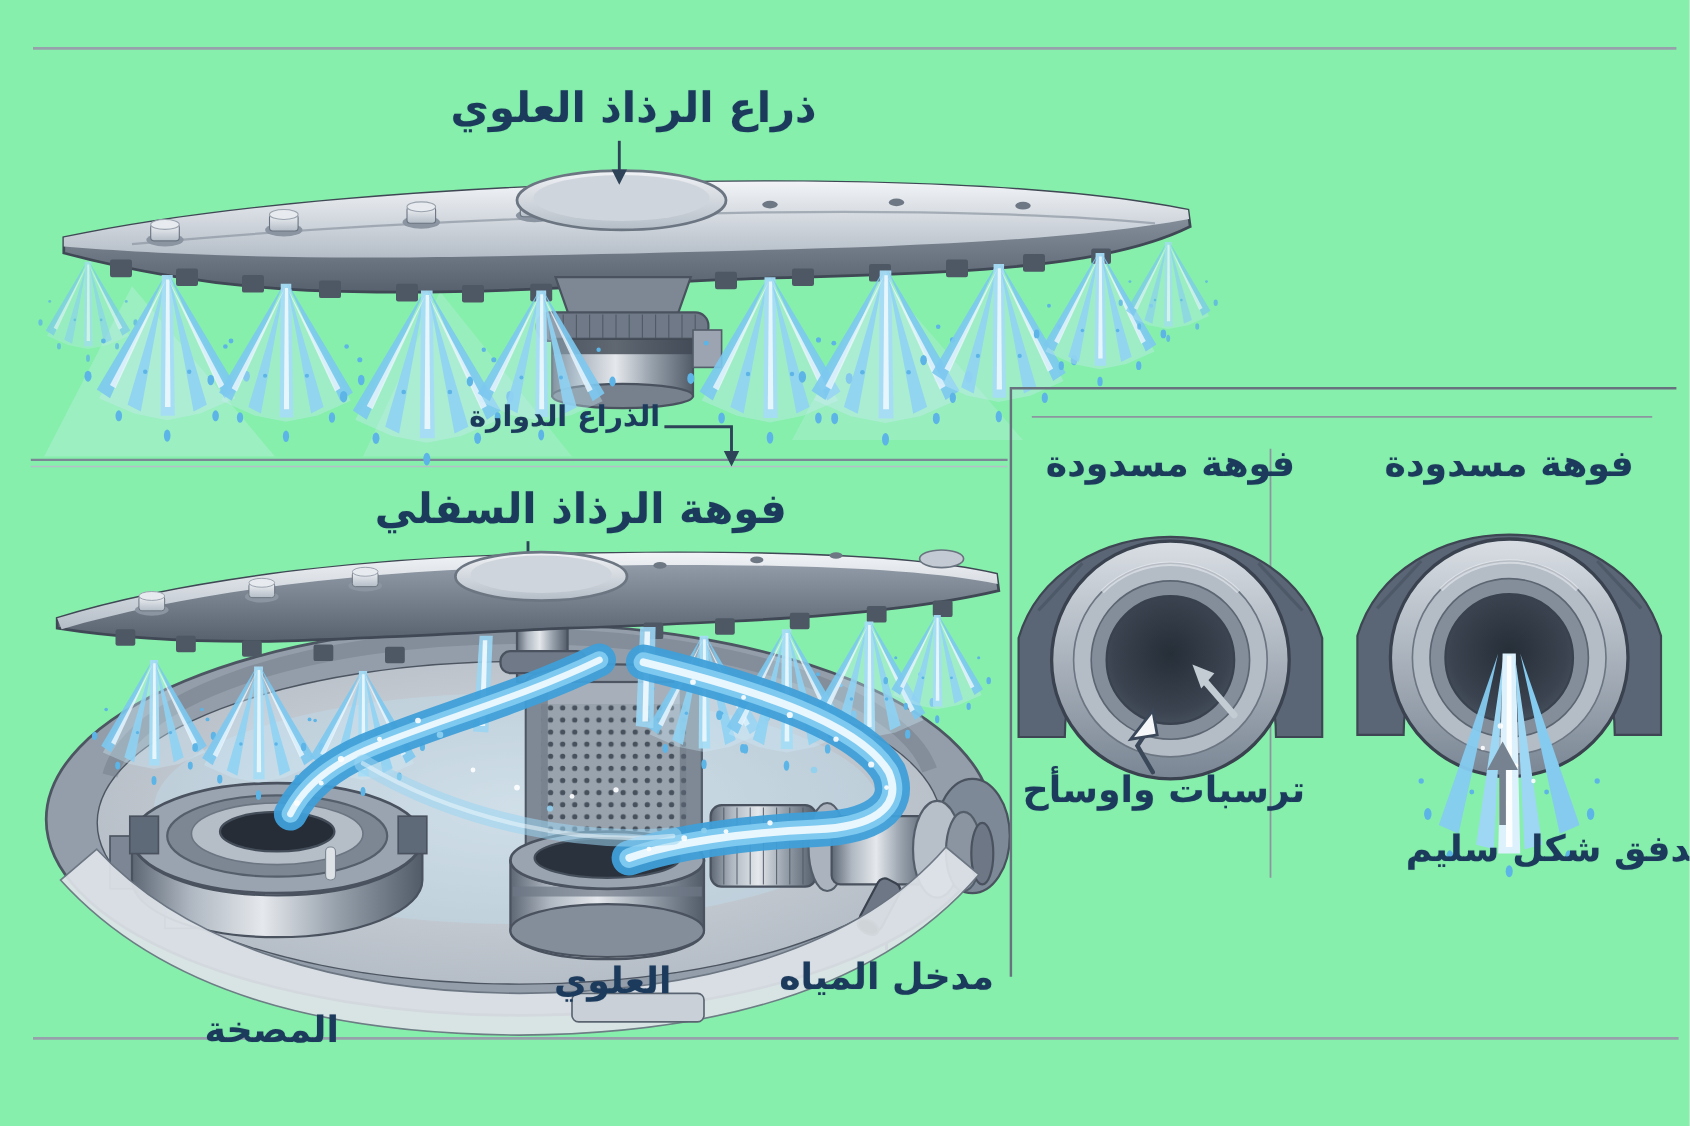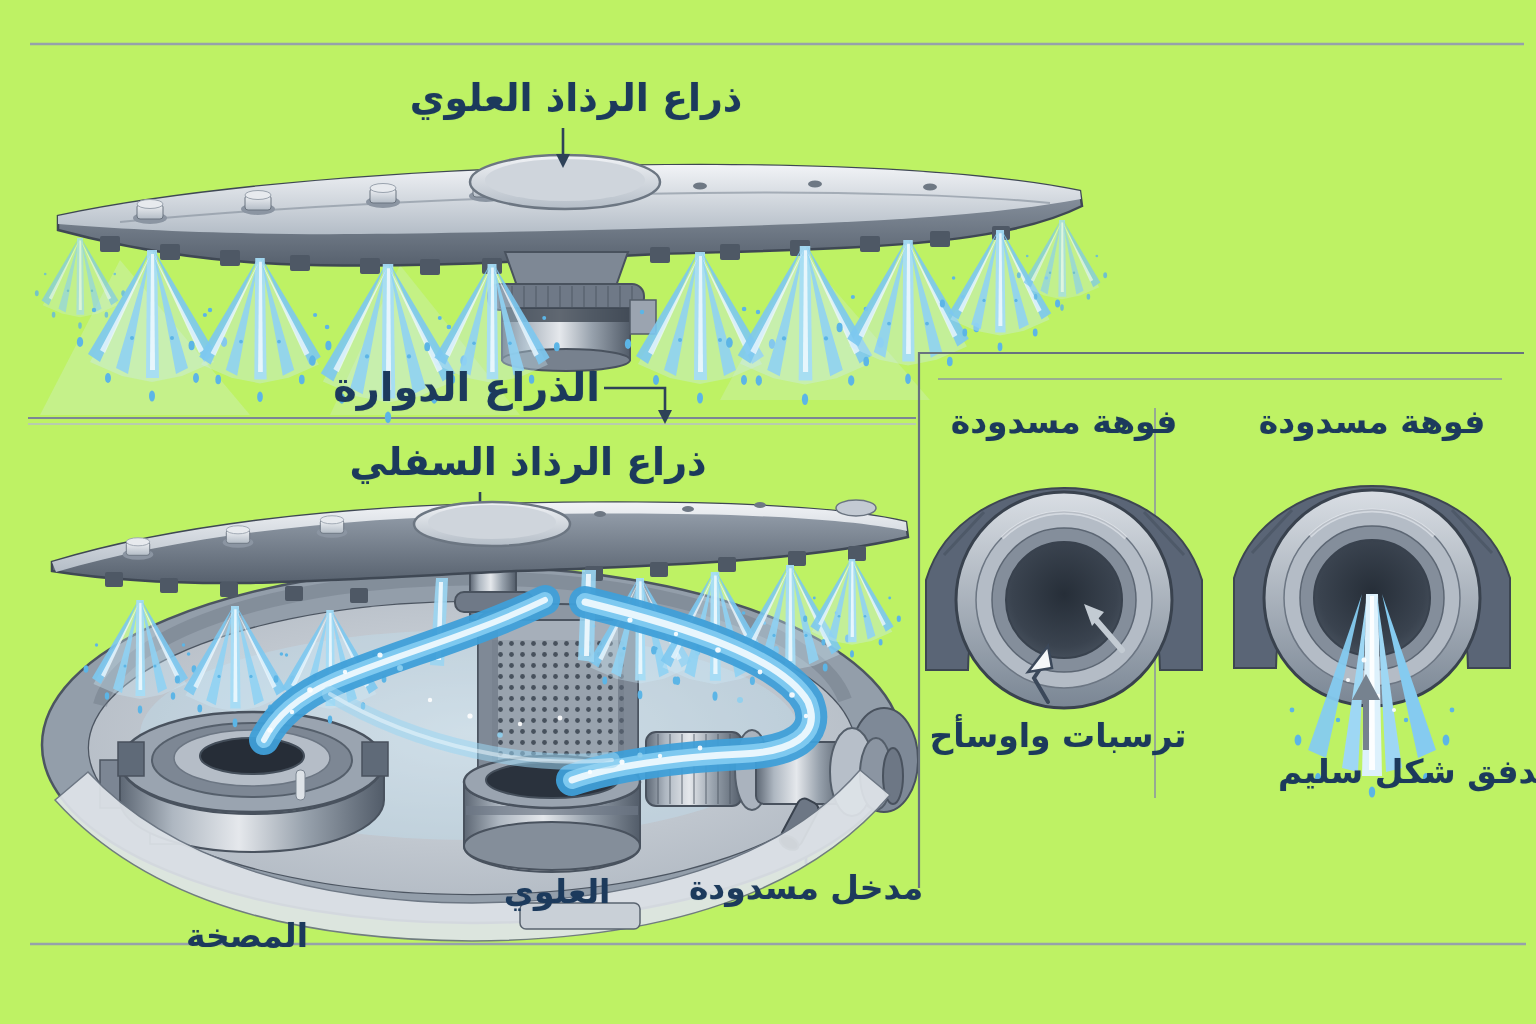--- a/index.html
+++ b/index.html
@@ -1,30 +1,30 @@
 <!DOCTYPE html>
 <html><head>
 <meta charset="utf-8">
 <style>
   html,body{margin:0;padding:0;background:#e8e8e8;}
   .canvas{
     position:relative;width:1536px;height:1024px;overflow:hidden;
-    background:#bef264;font-family:"DejaVu Sans",sans-serif;
+    background:#86efac;font-family:"DejaVu Sans",sans-serif;
   }
   .art{position:absolute;left:0;top:0;}
   .lbl{
     position:absolute;color:#1c3a5c;font-weight:bold;white-space:nowrap;
     direction:rtl;transform:translateX(-50%);
     font-family:"DejaVu Sans",sans-serif;
     text-shadow:0 0 1px rgba(28,58,92,.25);
   }
   .lbl.right-anchor{transform:translateX(-100%);}
   .fs38{font-size:38px;}
   .fs33{font-size:33px;}
-  .fs30{font-size:40px;}
+  .fs30{font-size:26px;}
 </style>
 </head>
 <body>
 
 <div class="canvas">
 
 <svg class="art" width="1536" height="1024" viewBox="0 0 1536 1024">
   <defs>
     <linearGradient id="gTop" x1="0" y1="0" x2="0" y2="1">
       <stop offset="0" stop-color="#f1f3f6"></stop>
@@ -439,29 +439,29 @@
       <line x1="1366" y1="750" x2="1366" y2="696" stroke="#76828f" stroke-width="6"></line>
       <polygon points="1352,700 1380,700 1366,674" fill="#76828f"></polygon>
     </g>
   </g>
 </svg>
 
 <div class="lbl fs38" style="left:576px;top:76px;">ذراع الرذاذ العلوي</div>
 
 <div class="lbl right-anchor fs30" style="left:600px;top:364px;">الذراع الدوارة</div>
 
-<div class="lbl fs38" style="left:528px;top:440px;">ذراع الرذاذ السفلي</div>
+<div class="lbl fs38" style="left:528px;top:440px;">فوهة الرذاذ السفلي</div>
 
 <div class="lbl fs33" style="left:247px;top:916px;">المصخة</div>
 
 <div class="lbl fs33" style="left:557px;top:872px;">العلوي</div>
 
-<div class="lbl fs33" style="left:806px;top:868px;">مدخل مسدودة</div>
+<div class="lbl fs33" style="left:806px;top:868px;">مدخل المياه</div>
 
 <div class="lbl fs33" style="left:1064px;top:402px;">فوهة مسدودة</div>
 
 <div class="lbl fs33" style="left:1372px;top:402px;">فوهة مسدودة</div>
 
-<div class="lbl fs33" style="left:1058px;top:716px;">ترسبات واوسأح</div>
+<div class="lbl fs33" style="left:1058px;top:698px;">ترسبات واوسأح</div>
 
 <div class="lbl fs33" style="left:1390px;top:752px;margin-left:24px;">تدفق شكل سليم</div>
 
 </div>
 
 </body></html>

